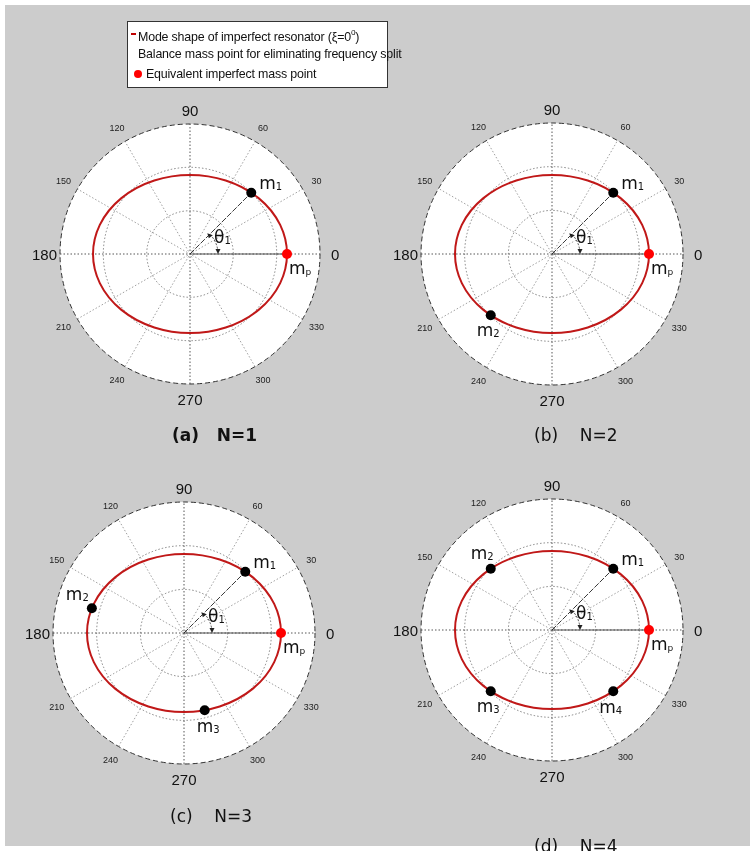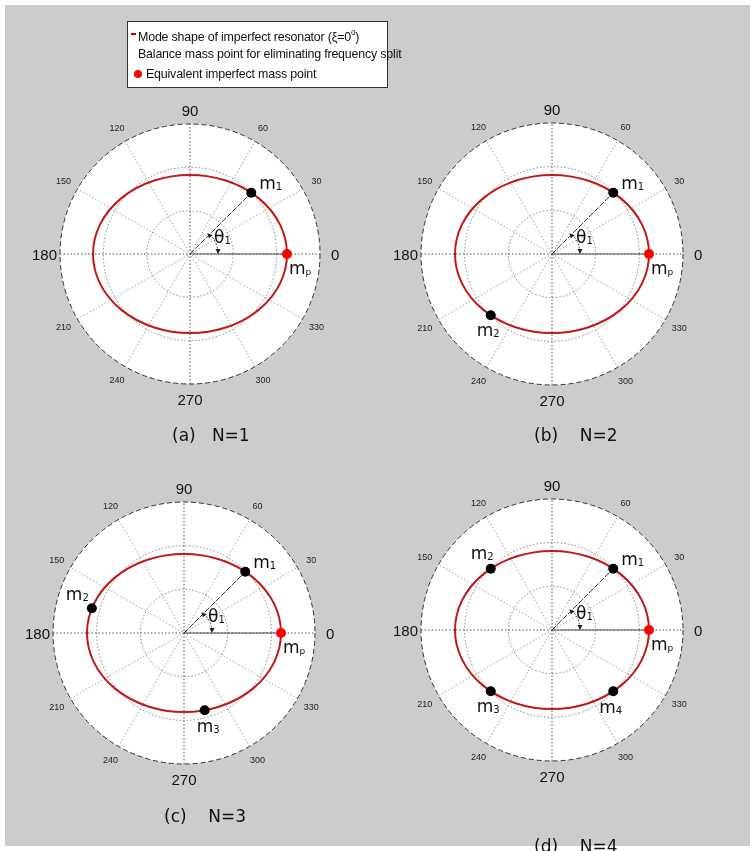--- a/index.html
+++ b/index.html
@@ -178,16 +178,16 @@
   <div class="legend-row">
     <span class="legend-dot" style="background:#000000"></span>
     <span class="legend-text">Balance mass point for eliminating frequency split</span>
   </div>
   <div class="legend-row">
     <span class="legend-dot" style="background:#ff0000"></span>
     <span class="legend-text">Equivalent imperfect mass point</span>
   </div>
 </div>
 
-<div class="caption" style="left:172px; top:425px;">(a)   N=1</div>
+<div class="caption" style="left:172px; top:425px;font-weight:bold;">(a)   N=1</div>
 <div class="caption" style="left:534px; top:425px;text-align:right;">(b)    N=2</div>
-<div class="caption" style="left:164px; top:806px;">(c)    N=3</div>
+<div class="caption" style="left:170px; top:806px;">(c)    N=3</div>
 <div class="caption" style="left:534px; top:836px;">(d)    N=4</div>
 
 </body></html>

